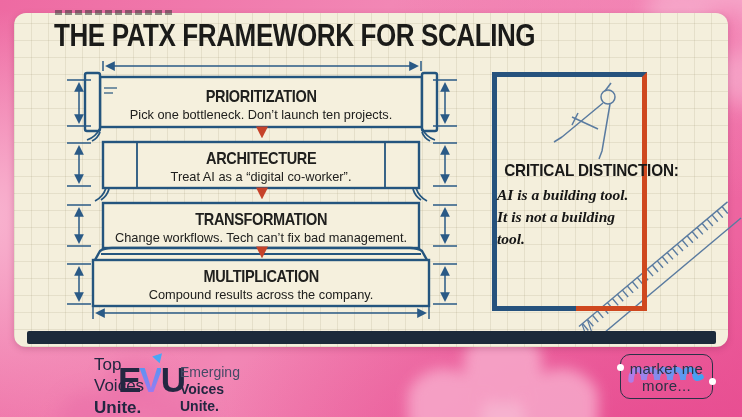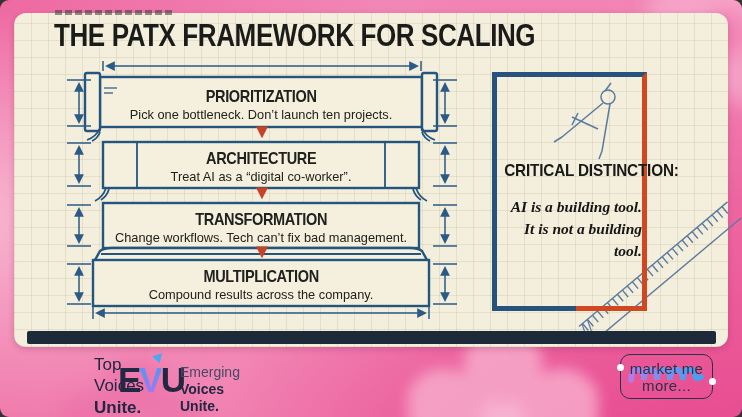--- a/index.html
+++ b/index.html
@@ -4,21 +4,20 @@
 <style>
   html,body { margin:0; padding:0; background:#333; }
   .stage {
     position:relative; width:742px; height:417px; overflow:hidden;
     font-family:"Liberation Sans", sans-serif;
     background:
       radial-gradient(760px 420px at 88% 118%, #e6478d 0%, rgba(230,71,141,0) 62%),
       radial-gradient(620px 380px at -6% 52%, #f9b9d3 0%, rgba(249,185,211,0) 55%),
       radial-gradient(700px 420px at 108% -12%, #f591bd 0%, rgba(245,145,189,0) 60%),
       linear-gradient(115deg, #ee6aa2 0%, #f287b5 42%, #ec5d9b 100%);
-    border-radius: 9px;
   }
   .flower { position:absolute; filter:blur(7px); pointer-events:none; }
   .flower-big {
     left:408px; top:328px; width:190px; height:190px; opacity:.85;
     background:
       radial-gradient(circle 40px at 50% 19%, #f7aacb 0 96%, transparent),
       radial-gradient(circle 40px at 81% 42%, #f7aacb 0 96%, transparent),
       radial-gradient(circle 40px at 69% 81%, #f7aacb 0 96%, transparent),
       radial-gradient(circle 40px at 31% 81%, #f7aacb 0 96%, transparent),
       radial-gradient(circle 40px at 19% 42%, #f7aacb 0 96%, transparent),
@@ -74,21 +73,21 @@
   }
   .callout::after {
     content:''; position:absolute; left:-5px; bottom:-5px; width:58%; height:5px; background:#26527d;
   }
   .callout-heading {
     position:absolute; left:0; top:84px; width:100%; text-align:center;
     font-size:17px; font-weight:800; letter-spacing:-0.2px; color:#191918;
     transform:scaleX(0.9); white-space:nowrap;
   }
   .callout-quote {
-    position:absolute; left:0; top:119px; width:100%; text-align:right;
+    position:absolute; left:0; top:107px; width:100%; text-align:left;
     font-family:"Liberation Serif", serif; font-style:italic; font-weight:700;
     font-size:15.5px; line-height:1.42; color:#151515;
   }
   .compass-svg { position:absolute; right:4px; top:2px; }
   .base-bar { position:absolute; left:27px; top:331px; width:689px; height:13px; background:#1c2a3a; border-radius:2px; }
   
   .tvu-badge {
     position:absolute; left:30px; top:352px; width:49px; height:49px;
     background:#232741; border:3.5px dotted #232741; border-radius:50%;
     display:flex; align-items:center; justify-content:center;

